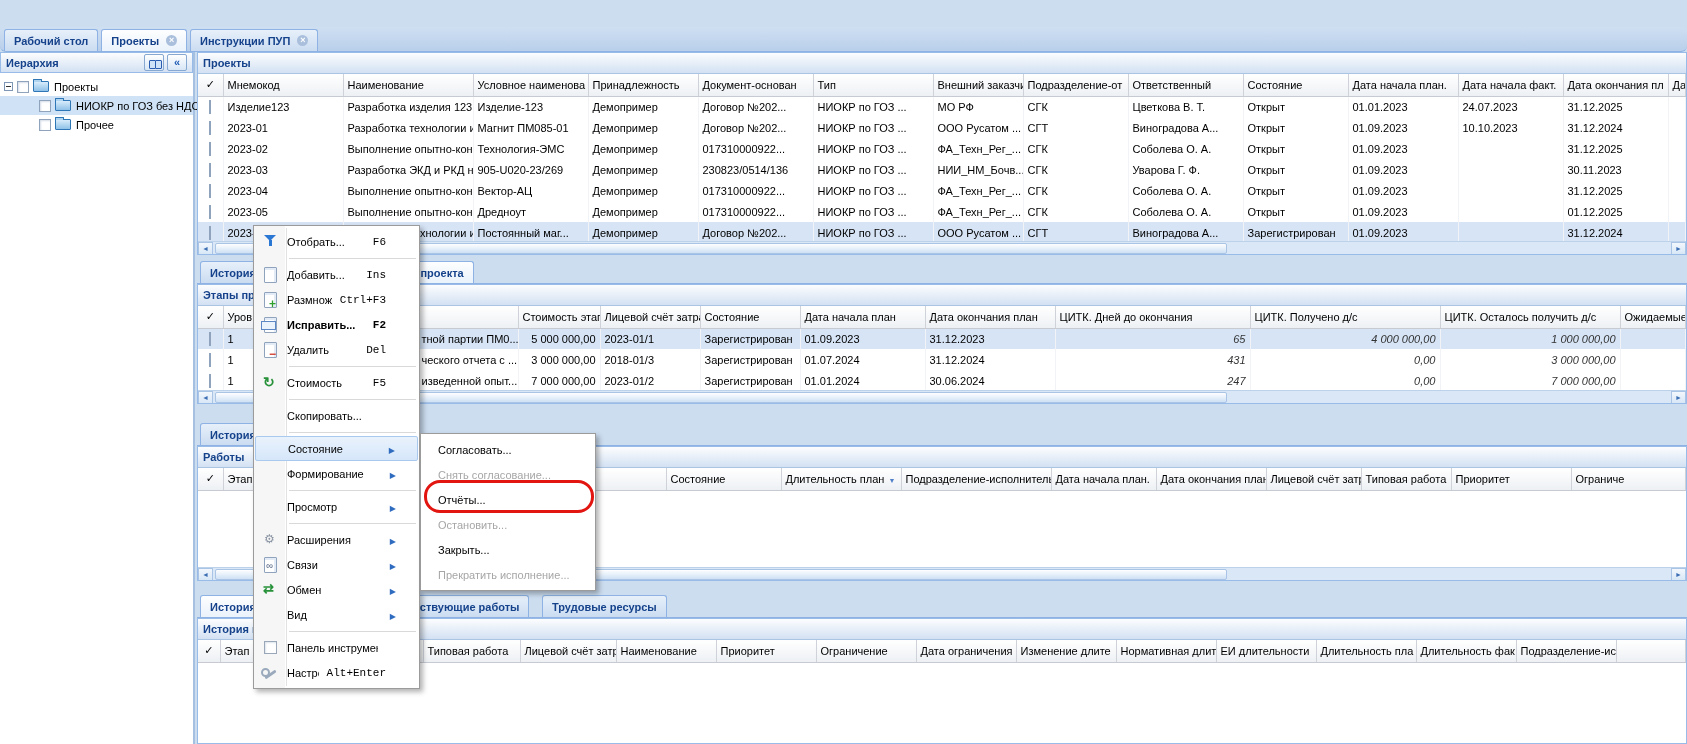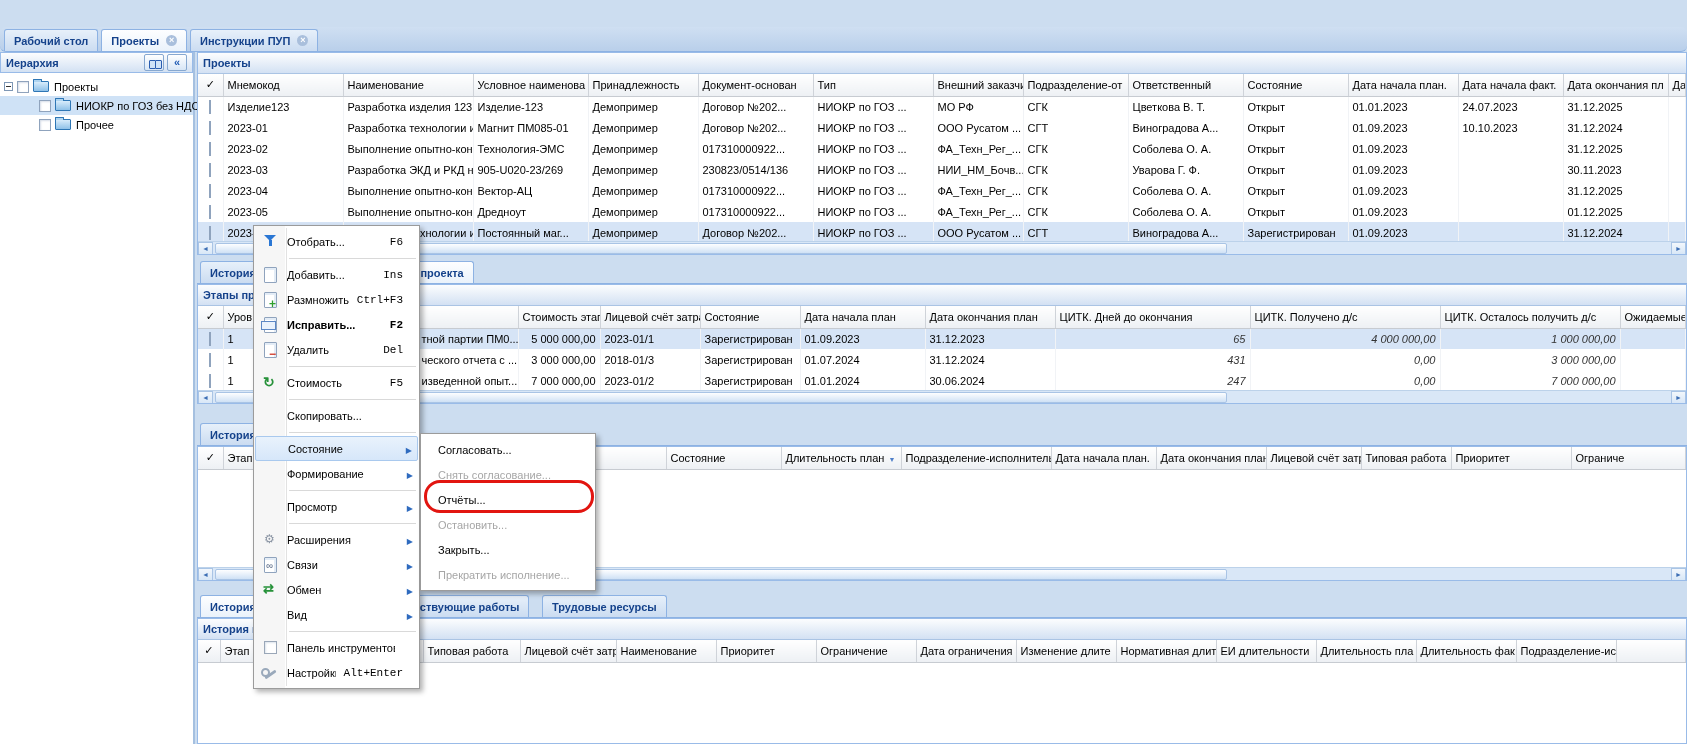--- a/index.html
+++ b/index.html
@@ -86,21 +86,21 @@
   
   .subtabs { position:absolute; left:197px; width:1490px; height:26px;
     border-bottom:1px solid #8db2e3; }
   .subtabs .tab { position:absolute; bottom:0; height:22px; }
 
   
   .menu { position:absolute; left:253px; top:225px; width:167px; z-index:50;
     background:linear-gradient(to right,#f6f6f6 31px,#ffffff 31px);
     border:1px solid #9b9b9b; box-shadow:3px 3px 5px rgba(0,0,0,.3); padding:3px 1px; }
   .menu::before { content:""; position:absolute; left:32px; top:2px; bottom:2px; width:1px; background:#e2e2e2; }
-  .mi { position:relative; height:25px; display:flex; align-items:center; padding-right:5px; }
+  .mi { position:relative; height:25px; display:flex; align-items:center; padding-right:22px; }
   .mi.sep { height:8px; }
   .mi.sep::before { content:""; position:absolute; left:34px; right:2px; top:4px; height:1px; background:#d9d9d9; }
   .mi .mic { width:32px; flex:none; position:relative; height:100%; }
   .mi .ml { flex:1; white-space:nowrap; overflow:hidden; }
   .mi .ms { margin-left:8px; white-space:nowrap;font-family:Liberation Mono, monospace; }
   .mi .arr { width:10px; flex:none; text-align:right; }
   .mi.has-sub .arr::after { content:"▶"; font-size:8px; color:#2f6bbf; }
   .mi.bold { font-weight:bold; }
   .mi.hl { background:linear-gradient(#e9f2fc,#d6e7fa); border:1px solid #a9c9ee;
     border-radius:2px; height:25px; }
@@ -459,20 +459,23 @@
     </div>
   </div>
 
   <div class="subtabs" style="top:420px;">
     <div class="tab" style="left:3px; width:140px;">
       <span>История изменений</span>
     </div>
   </div>
 
   <div class="panel" style="left:197px; top:446px; width:1490px; height:135px;">
+    <div class="phead">
+      <span>Работы</span>
+    </div>
     <div class="gridwrap">
       <table>
         <colgroup>
             <col style="width:25px">
             <col style="width:120px">
             <col style="width:323px">
             <col style="width:115px">
             <col style="width:120px">
             <col style="width:150px">
             <col style="width:105px">

